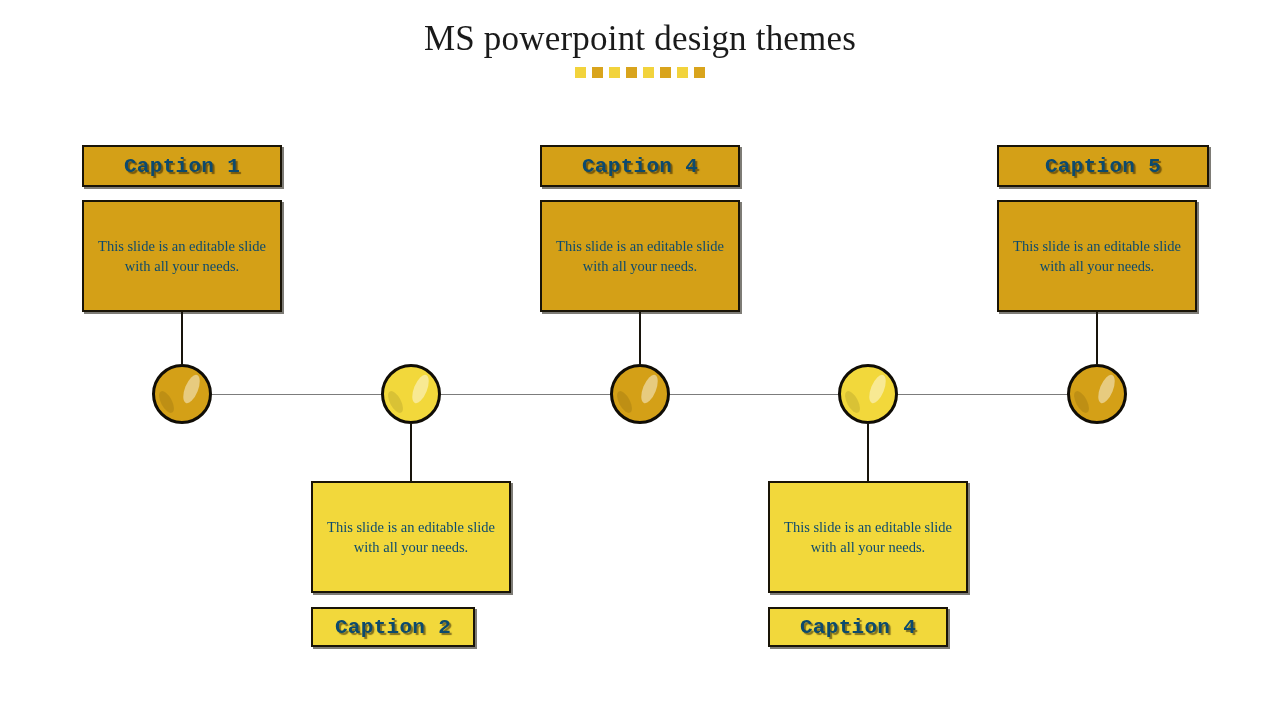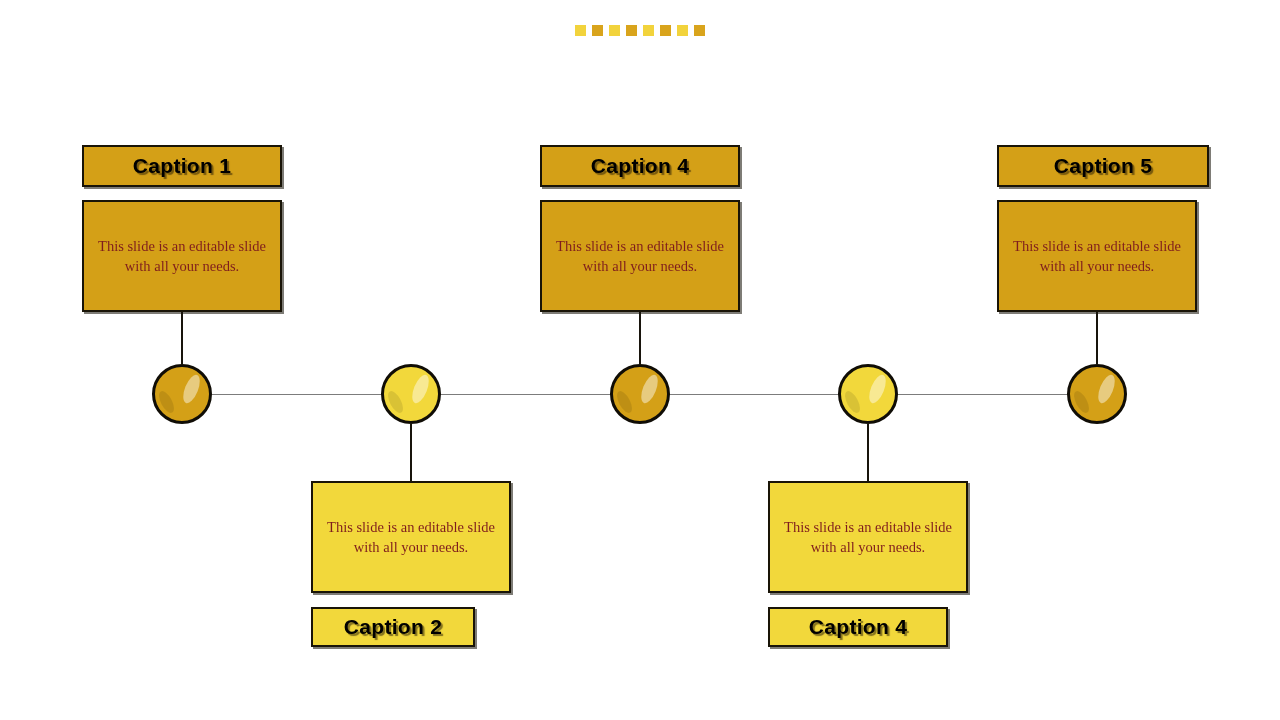--- a/index.html
+++ b/index.html
@@ -80,55 +80,56 @@
 
   
   .cap-bar{
     position:absolute;
     box-sizing:border-box;
     border:2px solid #191407;
     box-shadow:2px 2px 0 rgba(20,16,6,0.55);
     display:flex;align-items:center;justify-content:center;
   }
   .cap-bar .cap-text{
-    font-family:Liberation Sans, sans-serif;
+    font-family:Liberation Mono, monospace;
     font-weight:700;
     font-size:21px;
-    color:#000000;
+    color:#0c4a6e;
     text-shadow:2px 2px 1px rgba(40,30,5,0.55);
     letter-spacing:0.3px;
     white-space:nowrap;
   }
 
   .body-box{
     position:absolute;
     box-sizing:border-box;
     border:2px solid #191407;
     box-shadow:2px 2px 0 rgba(20,16,6,0.55);
     display:flex;align-items:center;justify-content:center;
     padding:6px 14px;
   }
   .body-box .body-text{
     font-family:"Liberation Serif", serif;
     font-size:14.5px;
     line-height:20px;
-    color:#7f1d1d;
+    color:#0c4a6e;
     text-align:center;
   }
 
   
   .tone-dark{background:#D4A017;}
   .tone-light{background:#F2D83B;}
 </style>
 </head>
 <body>
 
 <div id="slide">
 
   <div id="title-block">
+    <div id="slide-title">MS powerpoint design themes</div>
     <div id="title-dots">
         <span class="tdot" style="background: rgb(242, 211, 60);"></span>
         <span class="tdot" style="background: rgb(217, 164, 28);"></span>
         <span class="tdot" style="background: rgb(242, 211, 60);"></span>
         <span class="tdot" style="background: rgb(217, 164, 28);"></span>
         <span class="tdot" style="background: rgb(242, 211, 60);"></span>
         <span class="tdot" style="background: rgb(217, 164, 28);"></span>
         <span class="tdot" style="background: rgb(242, 211, 60);"></span>
         <span class="tdot" style="background: rgb(217, 164, 28);"></span>
       </div>

